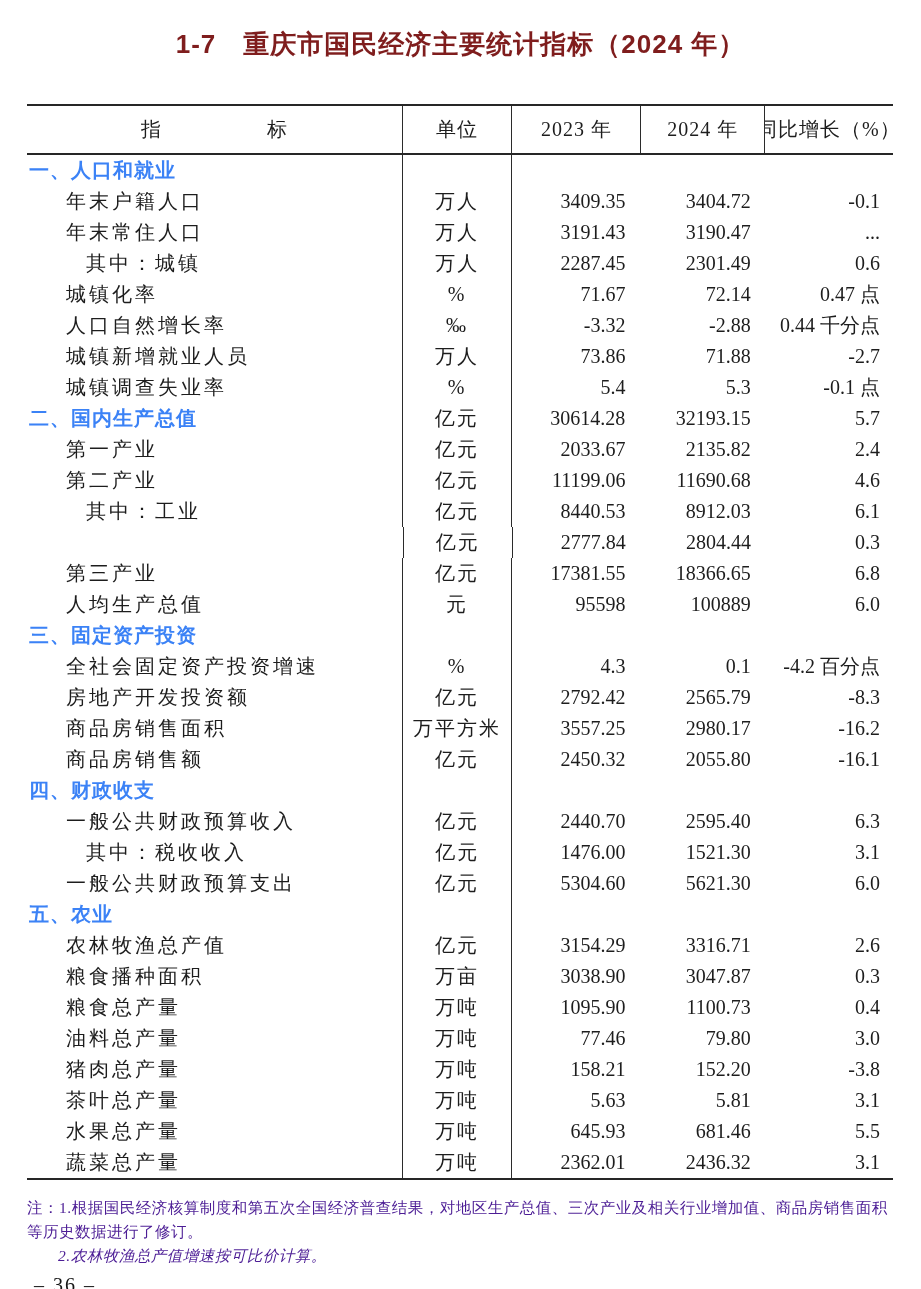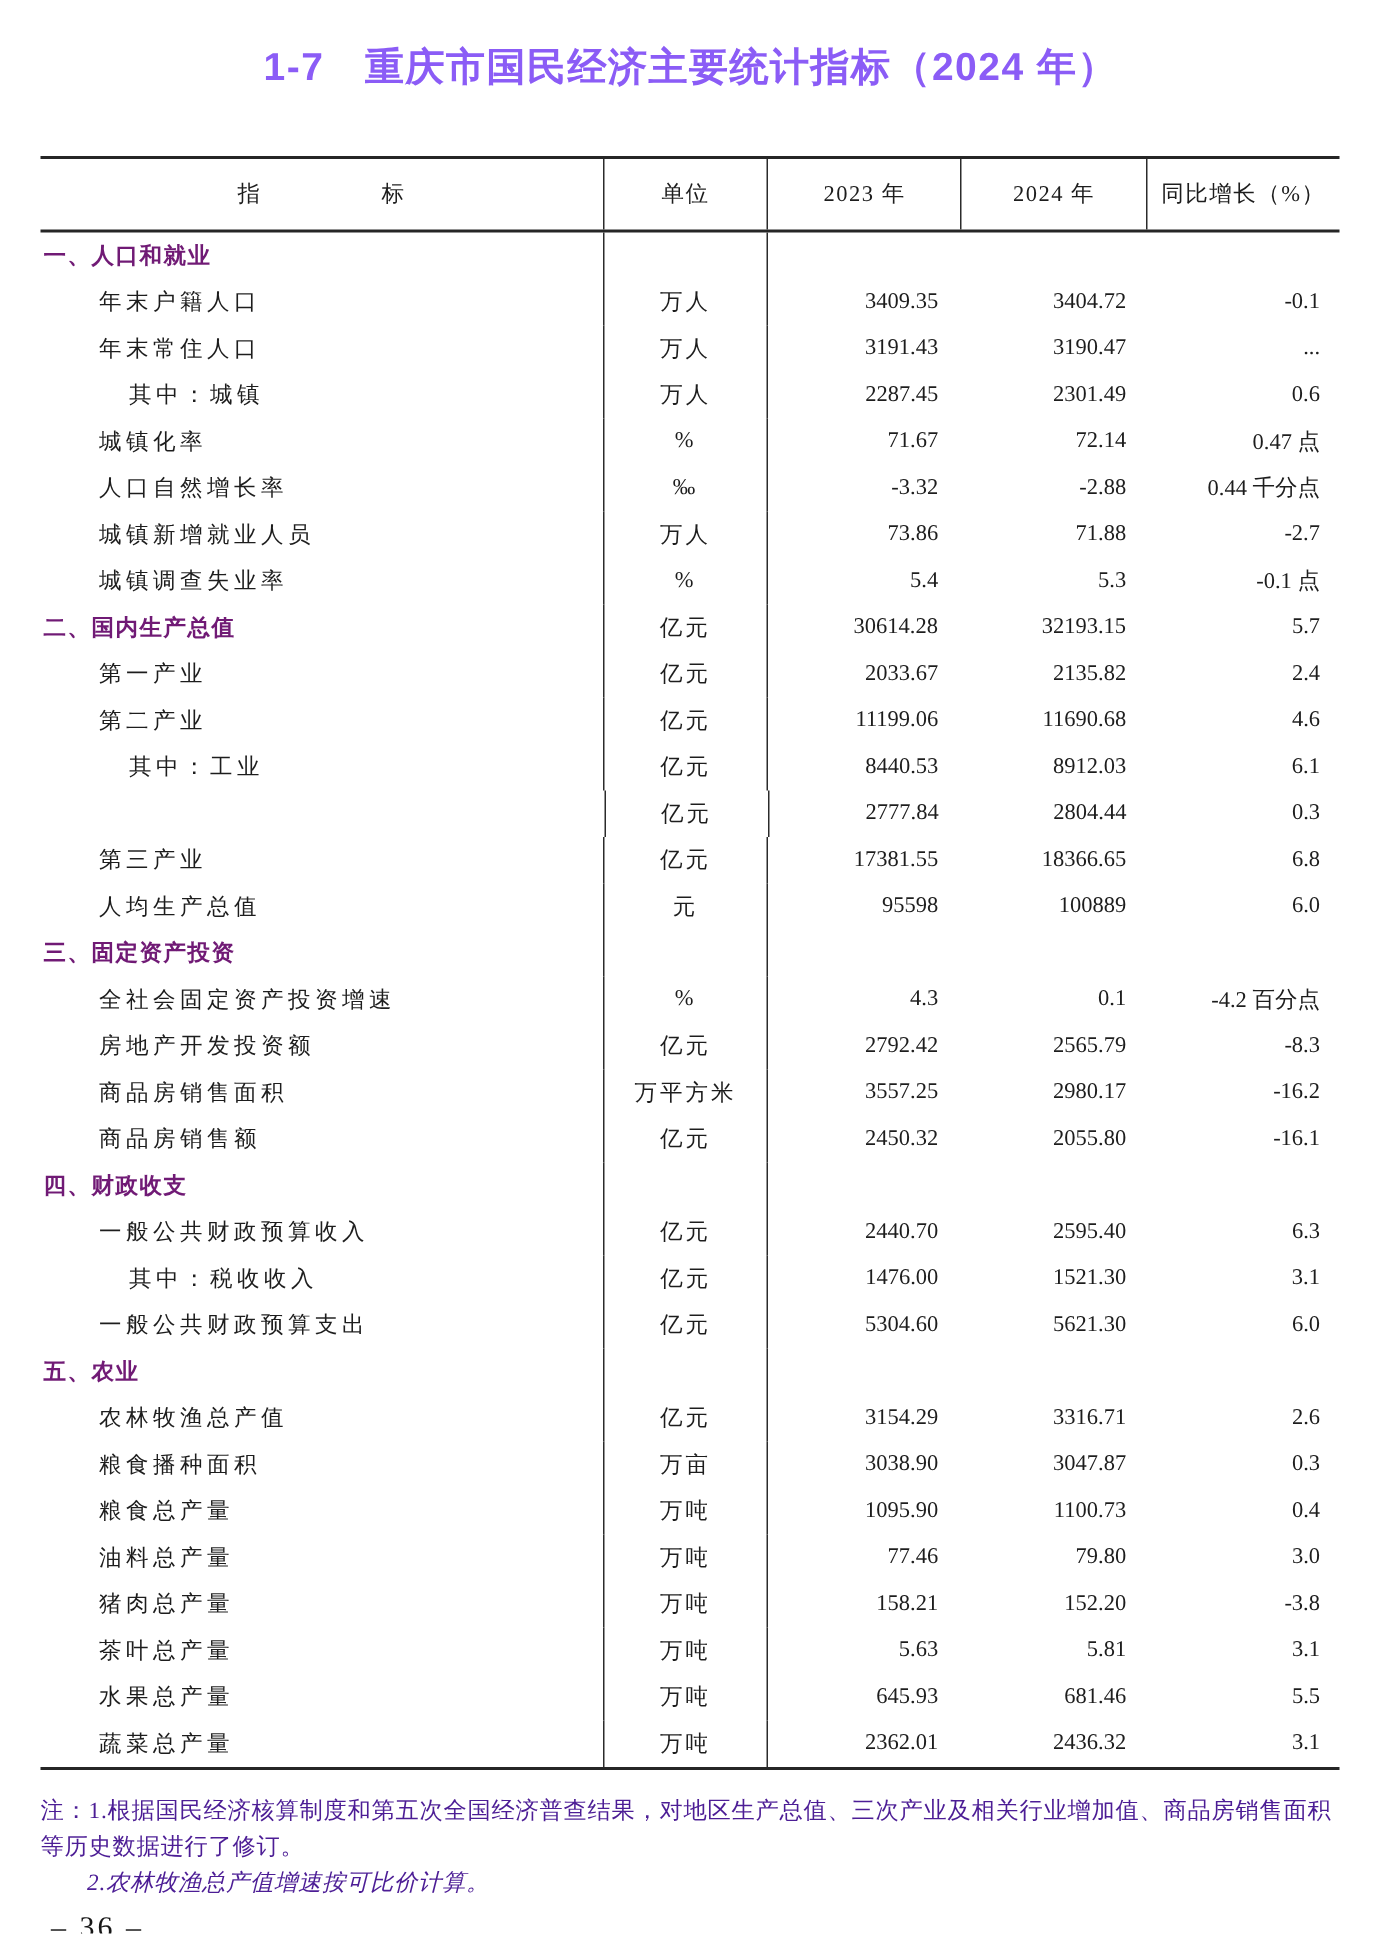--- a/index.html
+++ b/index.html
@@ -7,29 +7,29 @@
     width:921px;height:1289px;
     background:#ffffff;color:#1d1d1d;
     font-family:"Liberation Serif","DejaVu Serif",serif;
     overflow:hidden;position:relative;
   }
   .title{
     margin:26px 0 0 0;
     text-align:center;
     font-family:"Liberation Sans","DejaVu Sans",sans-serif;
     font-weight:700;font-size:26px;line-height:36px;
-    letter-spacing:1px;color:#8b5cf6;
+    letter-spacing:1px;color:#7f1d1d;
   }
   .stat-table{
     margin:42px 27px 0 27px;
     width:866px;
     border-top:2px solid #262626;
     border-bottom:2px solid #262626;
     box-sizing:border-box;
-    font-size:15px;
+    font-size:20px;
   }
   .hrow{
     display:flex;height:47px;
     border-bottom:2px solid #262626;
   }
   .trow{display:flex;height:31px;}
   .cell{
     box-sizing:border-box;
     display:flex;align-items:center;
     white-space:nowrap;overflow:hidden;
@@ -41,21 +41,21 @@
     letter-spacing:2px;
   }
   .c-2023{width:130px;justify-content:flex-end;padding-right:15px;}
   .c-2024{width:125px;justify-content:flex-end;padding-right:13px;}
   .c-growth{width:131px;justify-content:flex-end;padding-right:13px;}
   .hrow .cell{justify-content:center;padding:0;letter-spacing:1px;}
   .hrow .c-2024{border-left:1px solid #2b2b2b;}
   .hrow .c-growth{border-left:1px solid #2b2b2b;}
   .trow.section .c-ind{
     font-family:"Liberation Sans","DejaVu Sans",sans-serif;
-    font-weight:700;letter-spacing:1px;color:#701a75;
+    font-weight:700;letter-spacing:1px;color:#3b82f6;
   }
   .ind0{padding-left:2px;}
   .ind1{padding-left:39px;}
   .ind2{padding-left:59px;}
   .ind3{padding-left:115px;margin-top:33px;}
   .notes{
     margin:16px 27px 0 27px;
     font-size:15.5px;line-height:24px;
     letter-spacing:0.5px;color:#4c1d95;
   }

